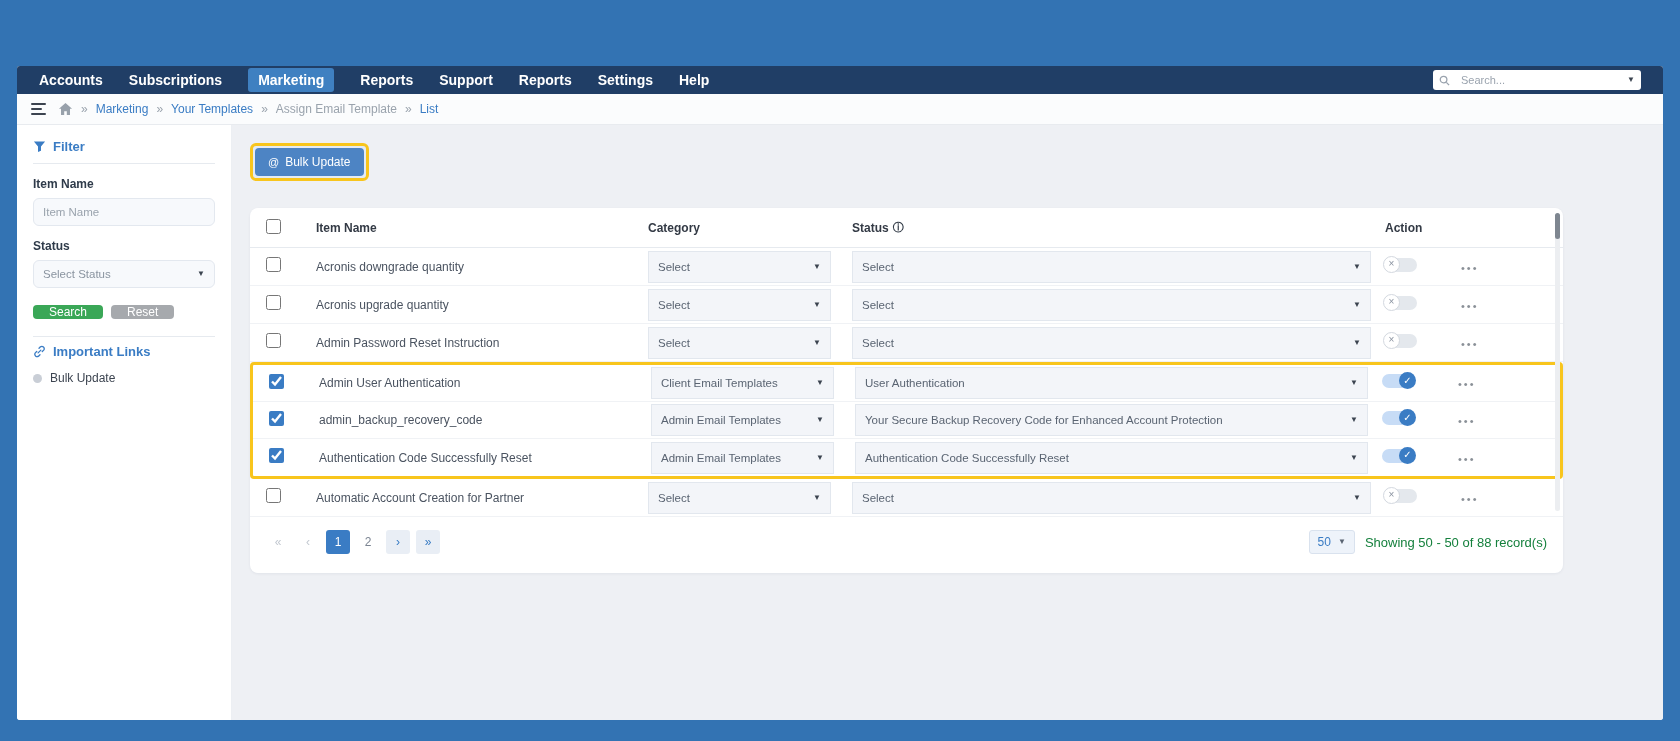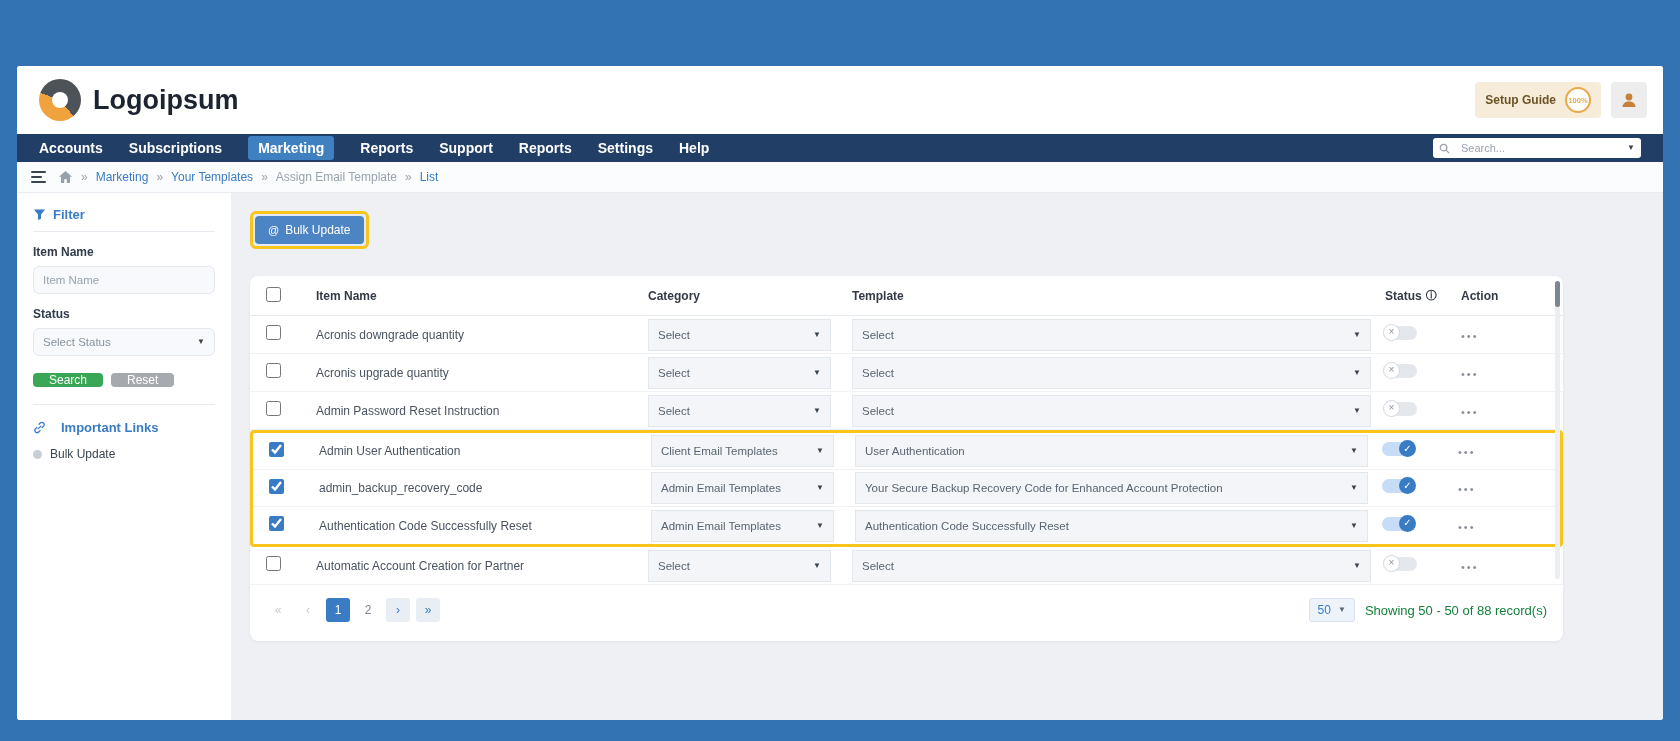--- a/index.html
+++ b/index.html
@@ -45,21 +45,21 @@
   .sidebar{width:215px;background:#fff;padding:14px 16px;border-right:1px solid #eceff3}
   .side-title{display:flex;align-items:center;gap:7px;color:var(--accent);font-size:13px;font-weight:700;padding-bottom:9px;border-bottom:1px solid #e6eaef}
   .side-label{font-size:12px;font-weight:700;color:#2f3b4a;margin:13px 0 7px}
   .side-input{width:100%;height:28px;background:#f7f9fc;border:1px solid #e3e8ef;border-radius:6px;padding:0 9px;font-size:11.5px;color:#333;font-family:inherit;outline:none}
   .side-input::placeholder{color:#9aa3ad}
   .side-select{width:100%;height:28px;background:#f7f9fc;border:1px solid #e3e8ef;border-radius:6px;padding:0 9px;font-size:11.5px;color:#8a94a0;display:flex;align-items:center;justify-content:space-between;cursor:pointer}
   .btn-row{display:flex;gap:8px;margin-top:17px;padding-bottom:17px;border-bottom:1px solid #e6eaef}
   .btn{height:14px;border:none;border-radius:4px;color:#fff;font-size:12px;font-family:inherit;cursor:pointer;padding:0 16px}
   .btn.green{background:var(--green)}
   .btn.gray{background:var(--muted-btn)}
-  .side-title2{display:flex;align-items:center;gap:15px;color:var(--accent);font-size:13px;font-weight:700;margin-top:15px}
+  .side-title2{display:flex;align-items:center;gap:7px;color:var(--accent);font-size:13px;font-weight:700;margin-top:7px}
   .side-link{display:flex;align-items:center;gap:8px;margin-top:12px;font-size:12px;color:#3c4450;cursor:pointer}
   .dot{width:9px;height:9px;border-radius:50%;background:#c9ced6}
 
   
   .main{flex:1;background:#eef0f4;padding:18px 100px 0 18px;position:relative;min-width:0}
   .bulk-wrap{display:inline-block;border:3px solid var(--highlight);border-radius:6px;padding:2px;background:#e3ebf5}
   .bulk-btn{display:flex;align-items:center;gap:6px;background:#4d84c4;color:#fff;border:none;border-radius:4px;font-size:12px;font-family:inherit;padding:7px 13px;cursor:pointer}
   .bulk-glyph{font-size:11px}
 
   .table-card{margin-top:27px;background:#fff;border-radius:8px;box-shadow:0 1px 3px rgba(20,40,70,.06);position:relative;padding-bottom:4px}
@@ -96,38 +96,20 @@
   .pg-right{margin-left:auto;display:flex;align-items:center;gap:10px}
   .pgsize{display:flex;align-items:center;gap:7px;background:#eef3fa;border:1px solid #d9e2ee;color:var(--accent);height:24px;padding:0 8px;border-radius:3px;font-size:12px;cursor:pointer}
   .pgsize .caret{color:#5a6472}
   .summary{font-size:13px;color:#15803d}
 </style>
 </head>
 <body>
 
 <div class="frame">
 
-  <div class="hdr">
-    <div class="logo">
-      <div class="logo-mark"></div>
-      <div class="logo-text">Logoipsum</div>
-    </div>
-    <div class="hdr-right">
-      <div class="setup">
-        <span class="setup-label">Setup Guide</span>
-        <span class="ring">100%</span>
-      </div>
-      <div class="avatar">
-        <svg width="18" height="18" viewBox="0 0 18 18">
-          <circle cx="9" cy="6" r="3.4" fill="#c5803c"></circle>
-          <path d="M2.5 16c0-3.6 2.9-5.6 6.5-5.6s6.5 2 6.5 5.6z" fill="#c5803c"></path>
-        </svg>
-      </div>
-    </div>
-  </div>
 
   <div class="nav">
     <span class="nav-item">Accounts</span>
     <span class="nav-item">Subscriptions</span>
     <span class="nav-item active">Marketing</span>
     <span class="nav-item">Reports</span>
     <span class="nav-item">Support</span>
     <span class="nav-item">Reports</span>
     <span class="nav-item">Settings</span>
     <span class="nav-item">Help</span>
@@ -199,21 +181,20 @@
           <span>Bulk Update</span>
         </button>
       </div>
 
       <div class="table-card">
 
         <div class="trow thead">
           <div><input type="checkbox" class="cb" style=""></div>
           <div class="hcell">Item Name</div>
           <div class="hcell">Category</div>
-          <div class="hcell">Template</div>
           <div class="hcell">
             <span>Status</span>
             <span class="info">ⓘ</span>
           </div>
           <div class="hcell">Action</div>
         </div>
 
         <div class="trow">
           <div><input type="checkbox" class="cb" style=""></div>
           <div class="rname">Acronis downgrade quantity</div>

